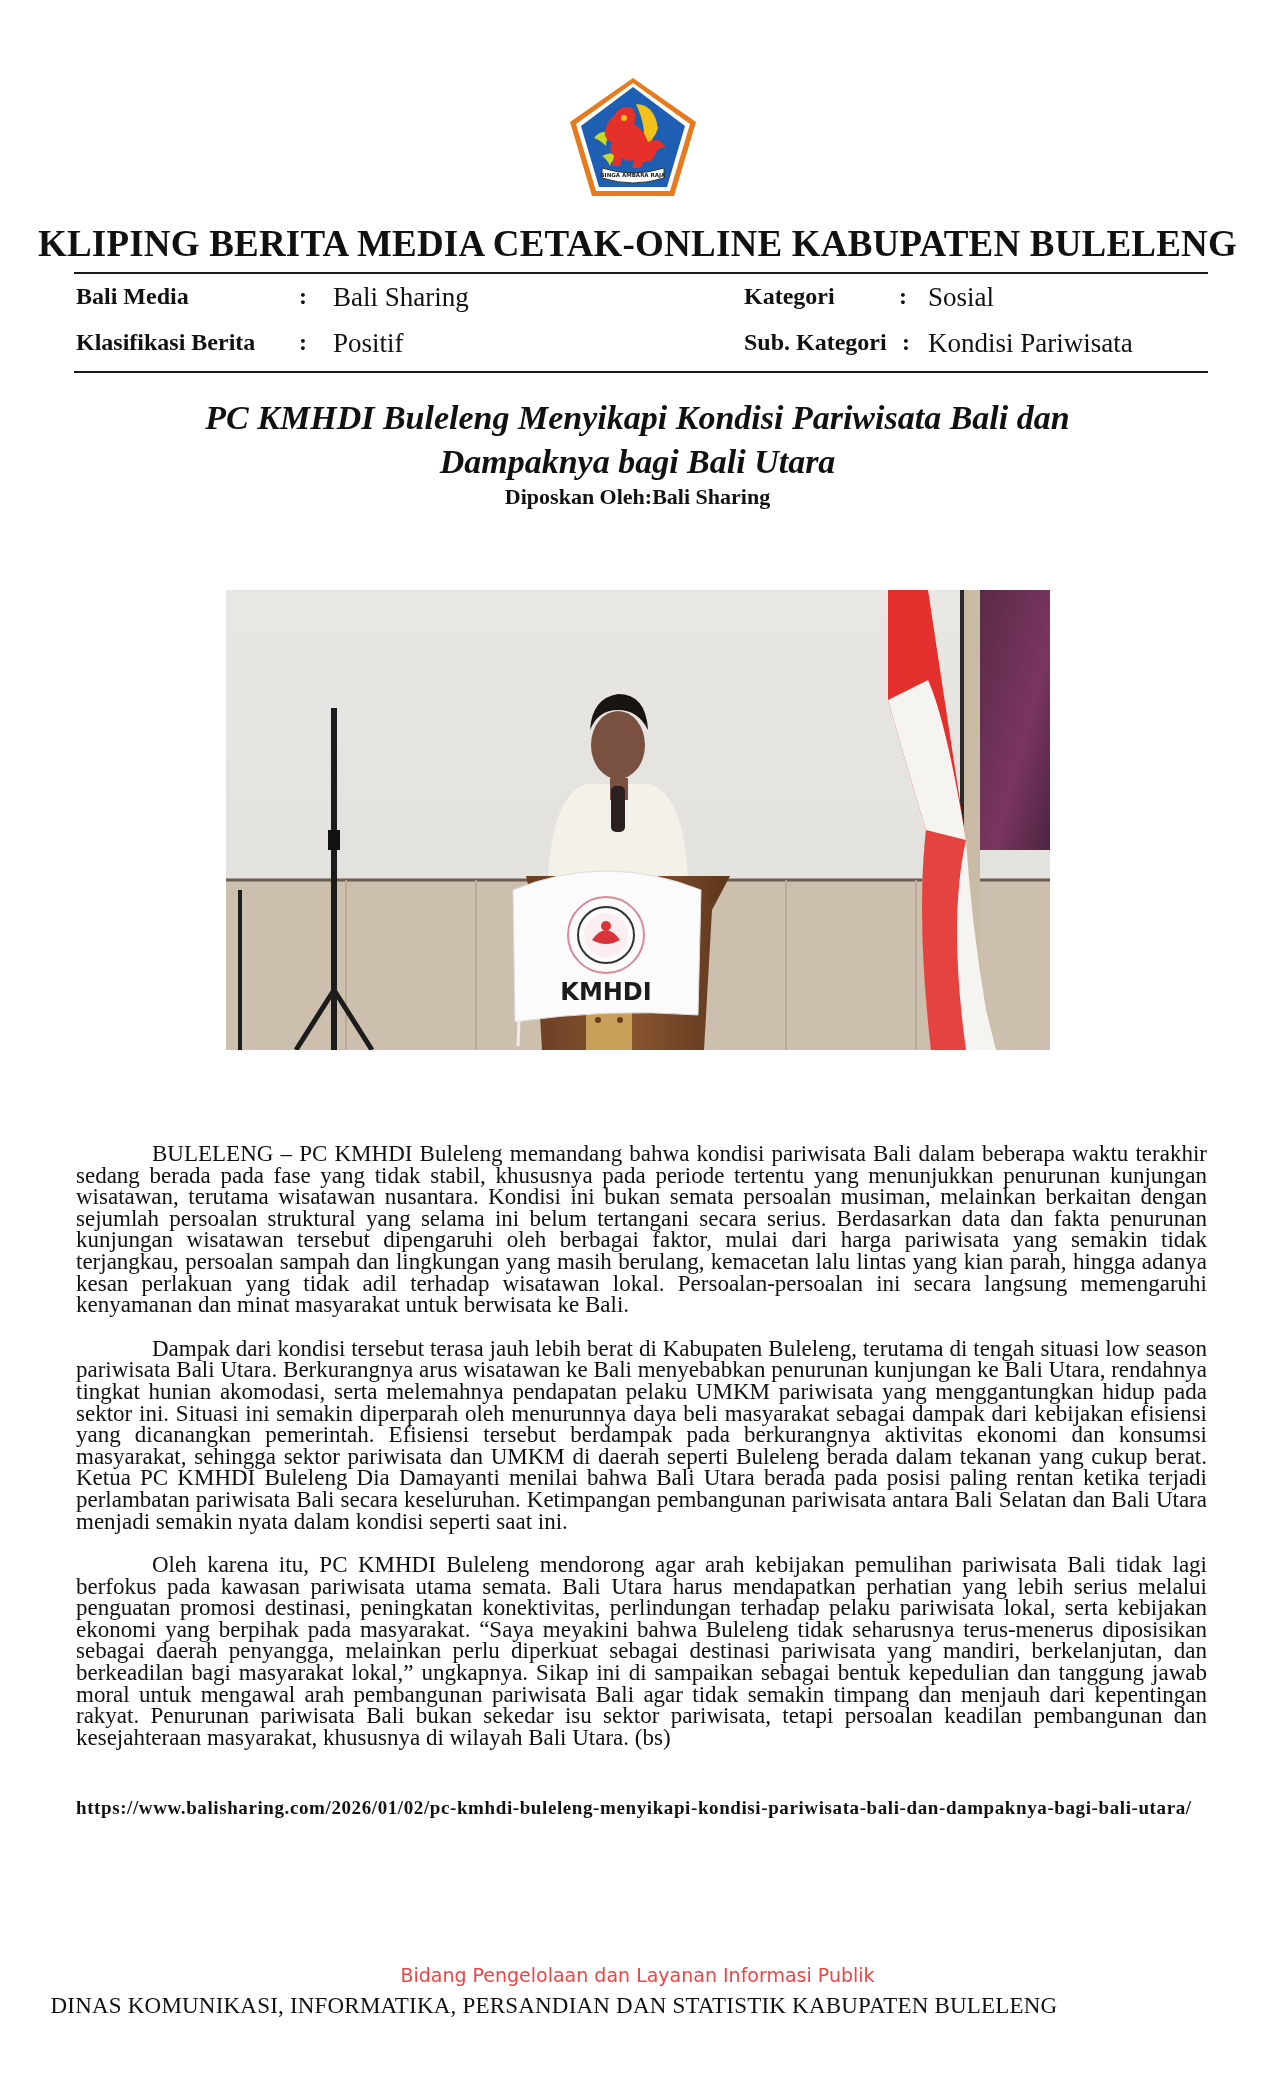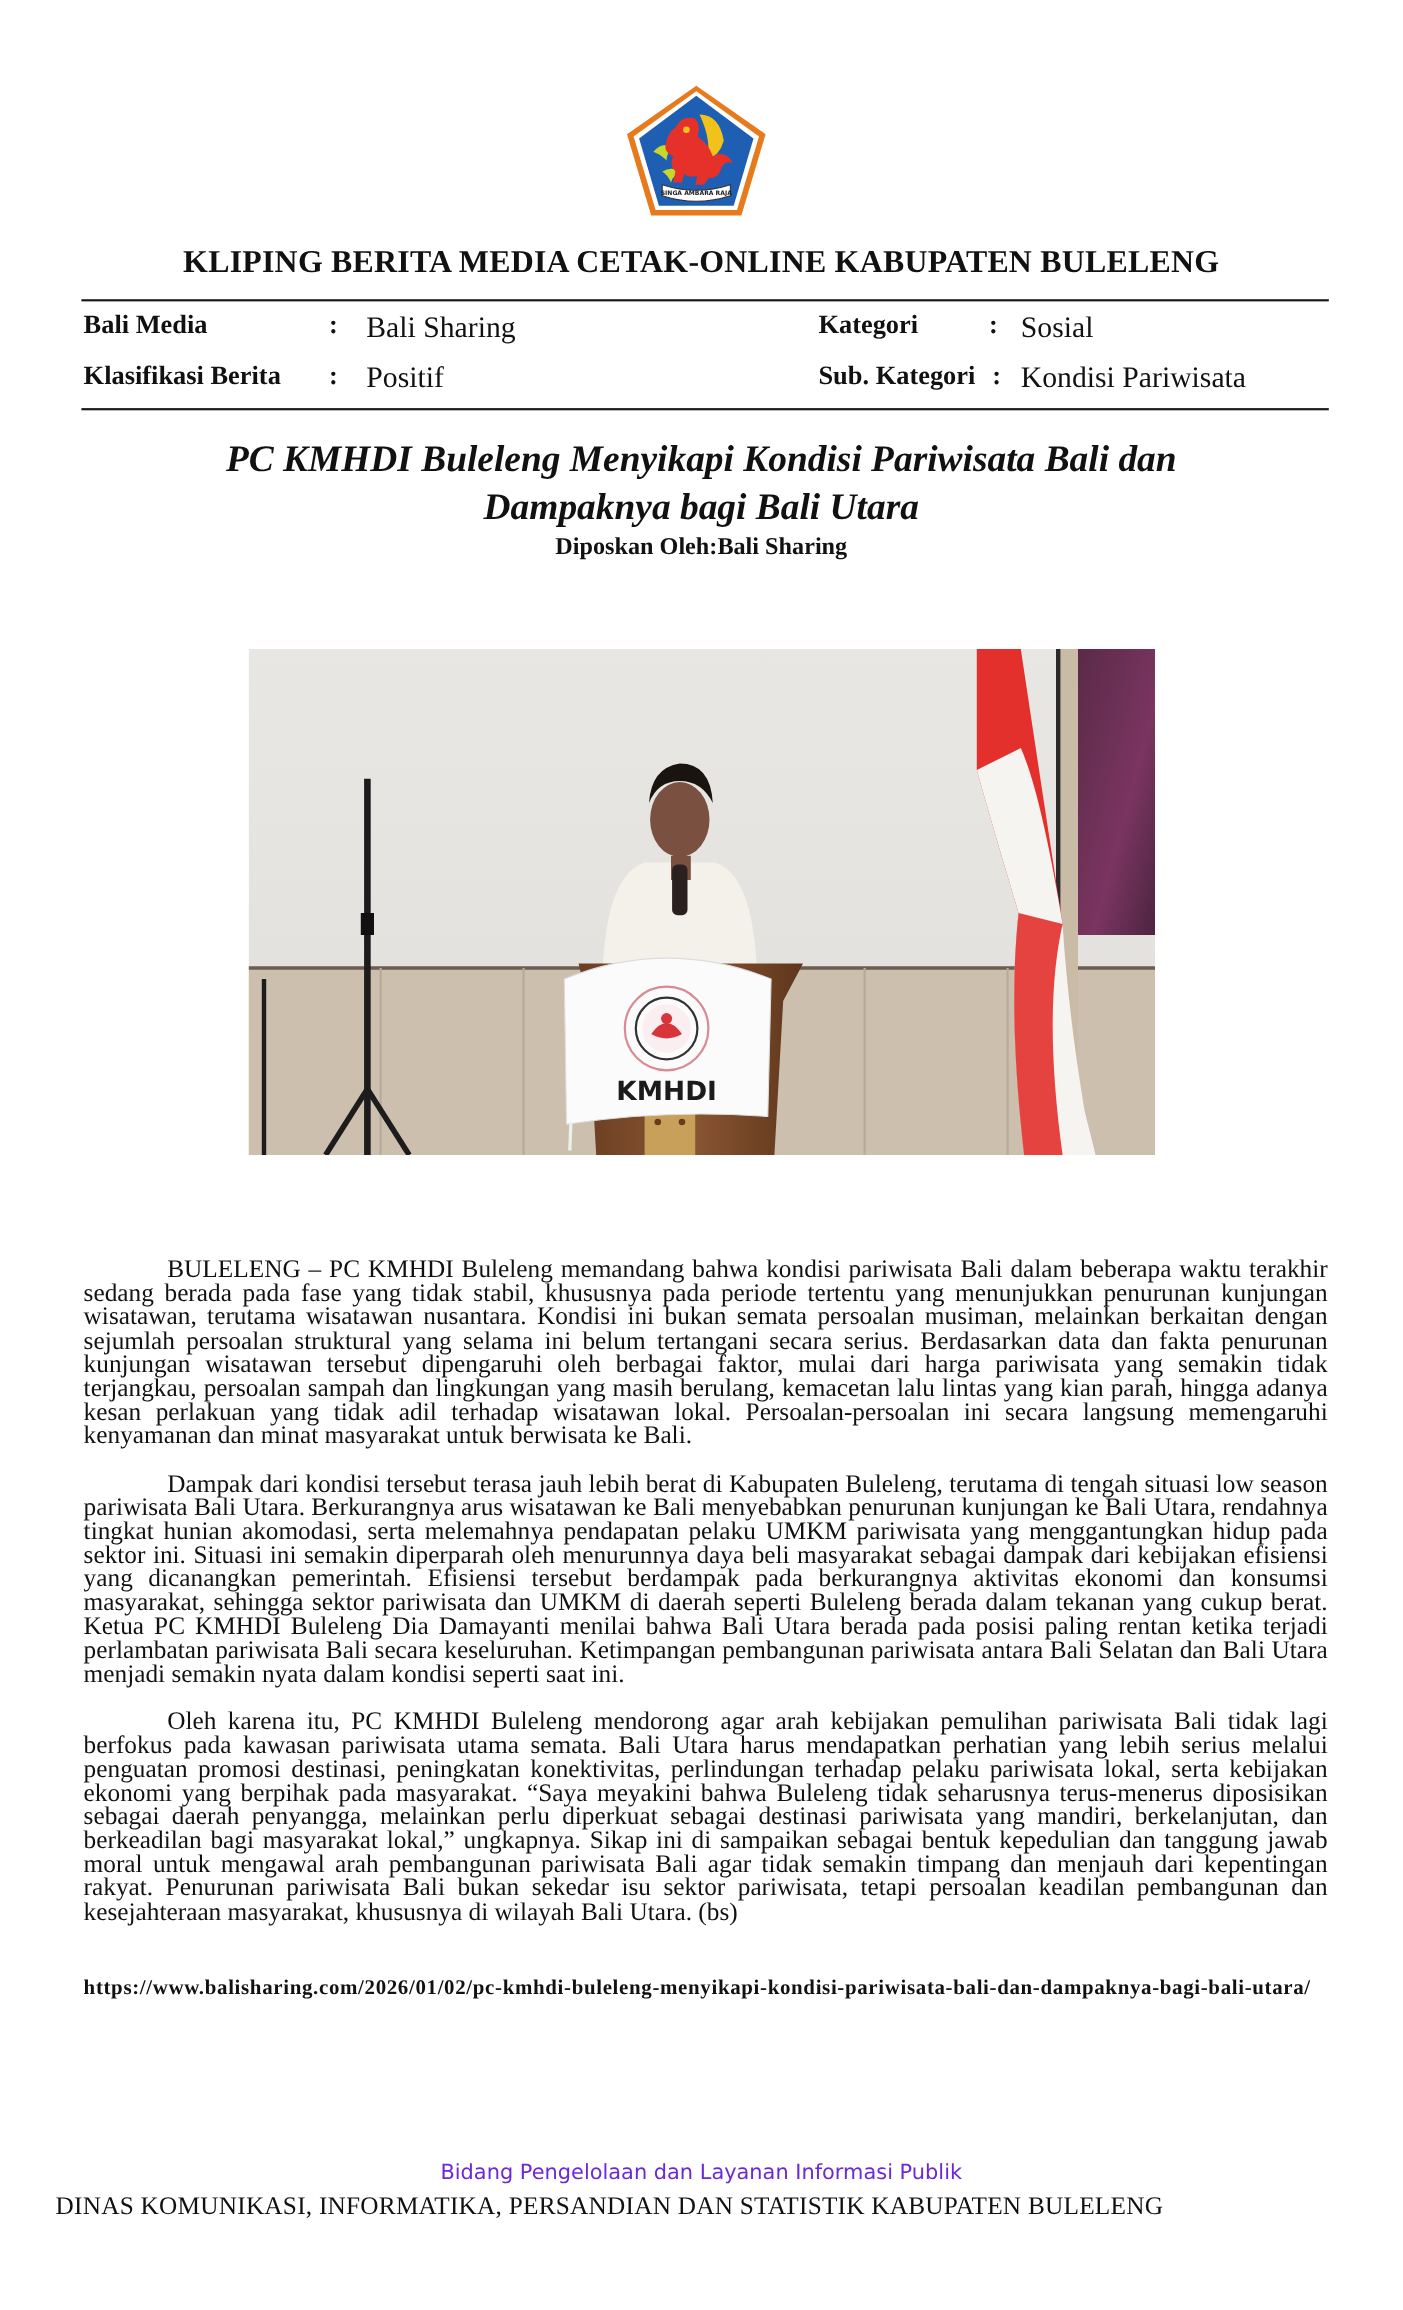--- a/index.html
+++ b/index.html
@@ -3,21 +3,21 @@
 <meta charset="utf-8">
 <style>
   html, body { margin: 0; padding: 0; background: #ffffff; }
   body {
     width: 1275px; height: 2100px; position: relative; overflow: hidden;
     font-family: "Liberation Serif", "DejaVu Serif", serif; color: #111111;
   }
   .logo { position: absolute; left: 566px; top: 74px; width: 134px; height: 126px; }
   .header-title {
     position: absolute; left: 0; width: 1275px; top: 222px; text-align: center;
-    font-weight: bold; font-size: 29px; letter-spacing: 0.2px; color: #111;
+    font-weight: bold; font-size: 37px; letter-spacing: 0.2px; color: #111;
   }
   .rule { position: absolute; left: 74px; width: 1134px; height: 0; border-top: 2px solid #1a1a1a; }
   .rule.top { top: 272px; }
   .rule.bottom { top: 371px; }
   .meta-label { position: absolute; font-weight: bold; font-size: 24px; white-space: nowrap; }
   .meta-colon { position: absolute; font-weight: bold; font-size: 24px; }
   .meta-value { position: absolute; font-size: 27px; white-space: nowrap; }
   .article-title {
     position: absolute; left: 120px; width: 1035px; top: 396px; text-align: center;
     font-weight: bold; font-size: 34px; line-height: 44px; font-style: italic;
@@ -32,21 +32,21 @@
     font-size: 23px; line-height: 21.6px; text-align: justify; hyphens: auto;
   }
   .body-text p { margin: 0 0 22px 0; text-indent: 76px; }
   .source-url {
     position: absolute; left: 76px; width: 1131px; top: 1796px;
     font-weight: bold; font-size: 19px; line-height: 24px; letter-spacing: 0.6px;
     word-break: break-all; color: #111;
   }
   .footer-sub {
     position: absolute; left: 0; width: 1275px; top: 1964px; text-align: center;
-    font-family: "DejaVu Sans", sans-serif; font-size: 19px; color: #6d28d9;
+    font-family: "DejaVu Sans", sans-serif; font-size: 19px; color: #ef4444;
   }
   .footer-main {
     position: absolute; left: 0; width: 1108px; top: 1993px; text-align: center;
     font-weight: normal; font-size: 23px; letter-spacing: 0.2px;
   }
 </style>
 </head>
 <body>
 
 <div class="logo">

